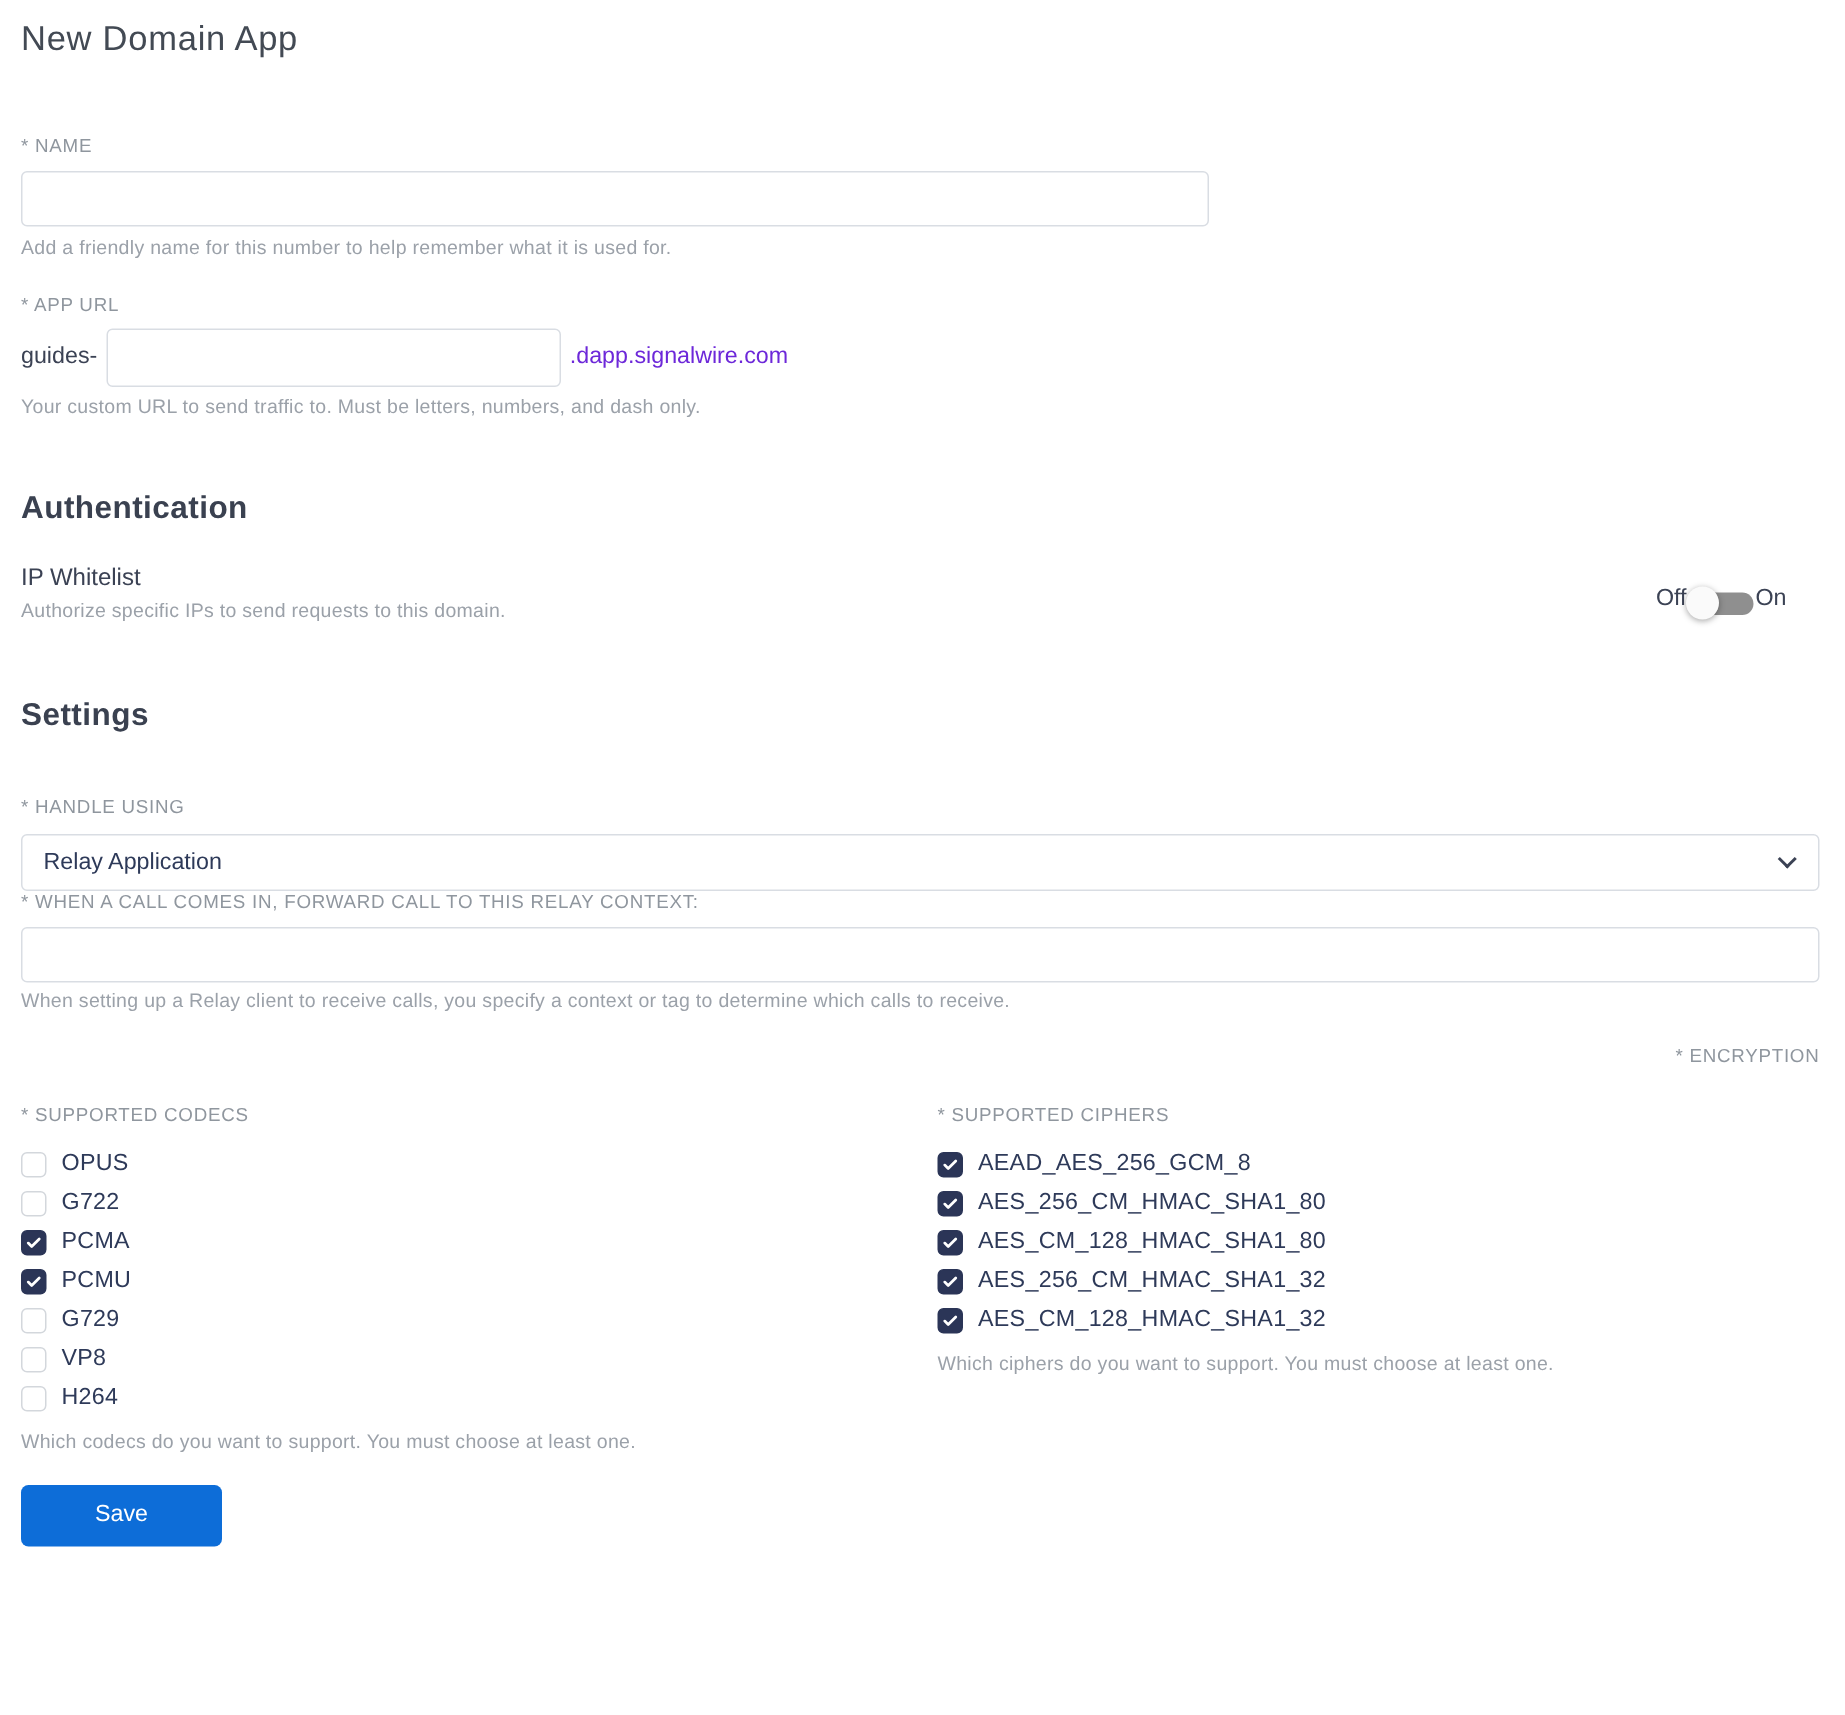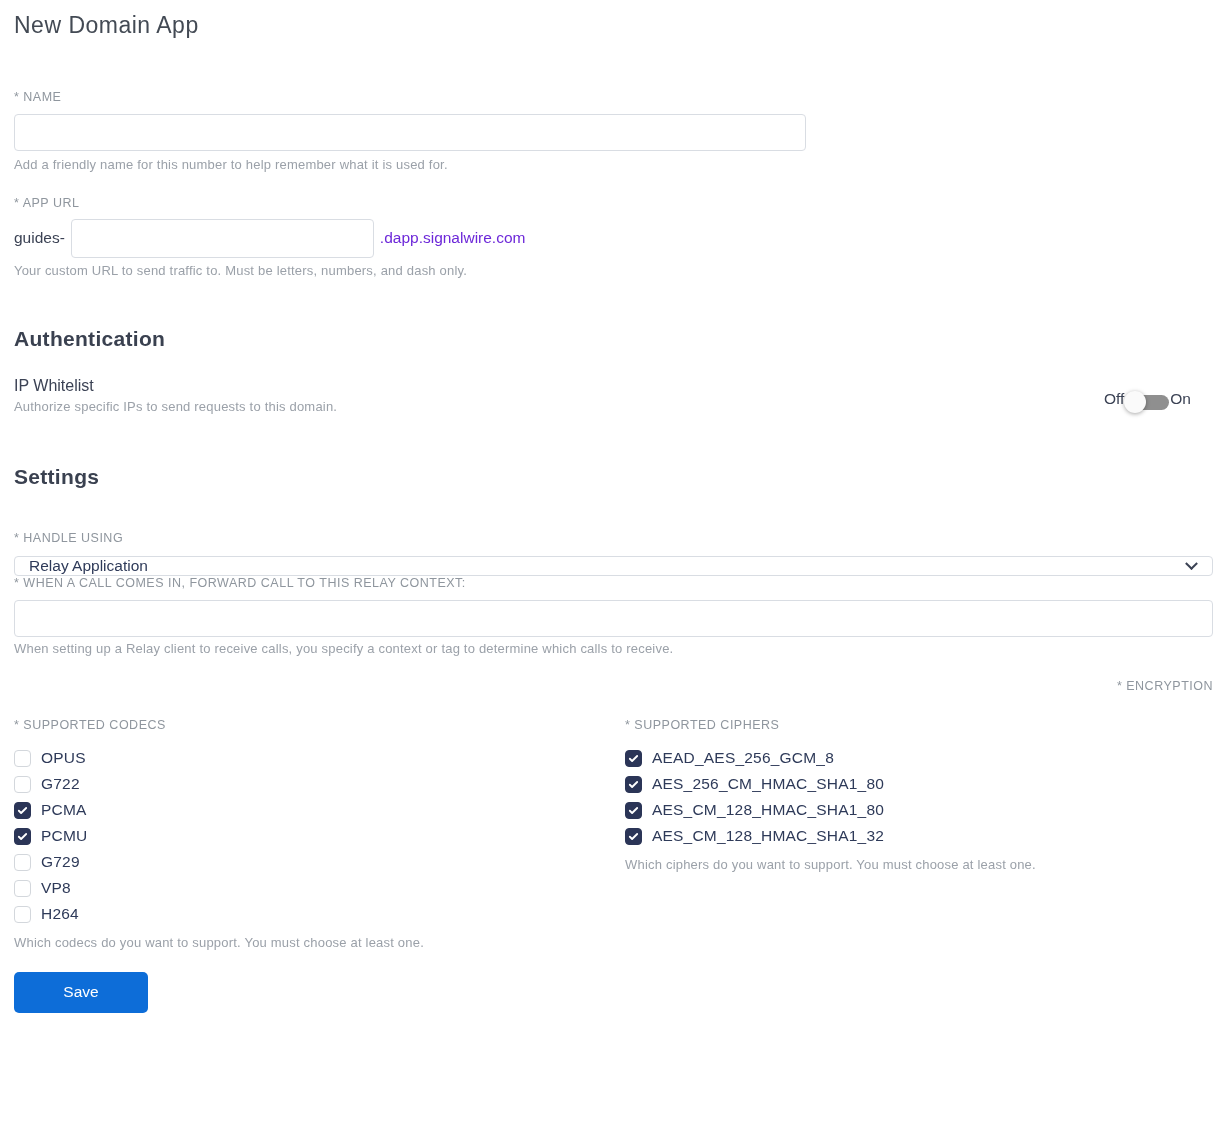--- a/index.html
+++ b/index.html
@@ -96,21 +96,21 @@
     background:var(--toggle_knob);
     border-radius:50%;
     box-shadow:0 1px 4px rgba(0,0,0,0.35);
   }
   #settings-heading{margin-top:50px;}
   #handle-label{margin-top:42px;}
   .select-box{
     display:flex;
     align-items:center;
     justify-content:space-between;
-    height:20px;
+    height:38px;
     border:1px solid var(--input_border);
     border-radius:4px;
     padding:0 16px 0 14px;
     margin-top:10px;
     cursor:pointer;
     background:#fff;
   }
   .select-value{font-size:15.5px;color:var(--text_navy);}
   .chevron{
     width:9px;height:9px;
@@ -280,20 +280,28 @@
               </svg>
             </span>
           <span class="check-label">AES_CM_128_HMAC_SHA1_80</span>
         </div>
         <div class="check-row">
           <span class="checkbox checked">
               <svg viewBox="0 0 24 24" width="11" height="11">
                 <path d="M4 12.5l5 5L20 6.5" stroke="#fff" stroke-width="4" fill="none" stroke-linecap="round" stroke-linejoin="round"></path>
               </svg>
             </span>
+          <span class="check-label">AES_256_CM_HMAC_SHA1_32</span>
+        </div>
+        <div class="check-row">
+          <span class="checkbox checked">
+              <svg viewBox="0 0 24 24" width="11" height="11">
+                <path d="M4 12.5l5 5L20 6.5" stroke="#fff" stroke-width="4" fill="none" stroke-linecap="round" stroke-linejoin="round"></path>
+              </svg>
+            </span>
           <span class="check-label">AES_CM_128_HMAC_SHA1_32</span>
         </div>
       </div>
       <div class="helper choices-helper">Which ciphers do you want to support. You must choose at least one.</div>
     </div>
 
   </div>
 
   <button class="save-button">Save</button>
 

